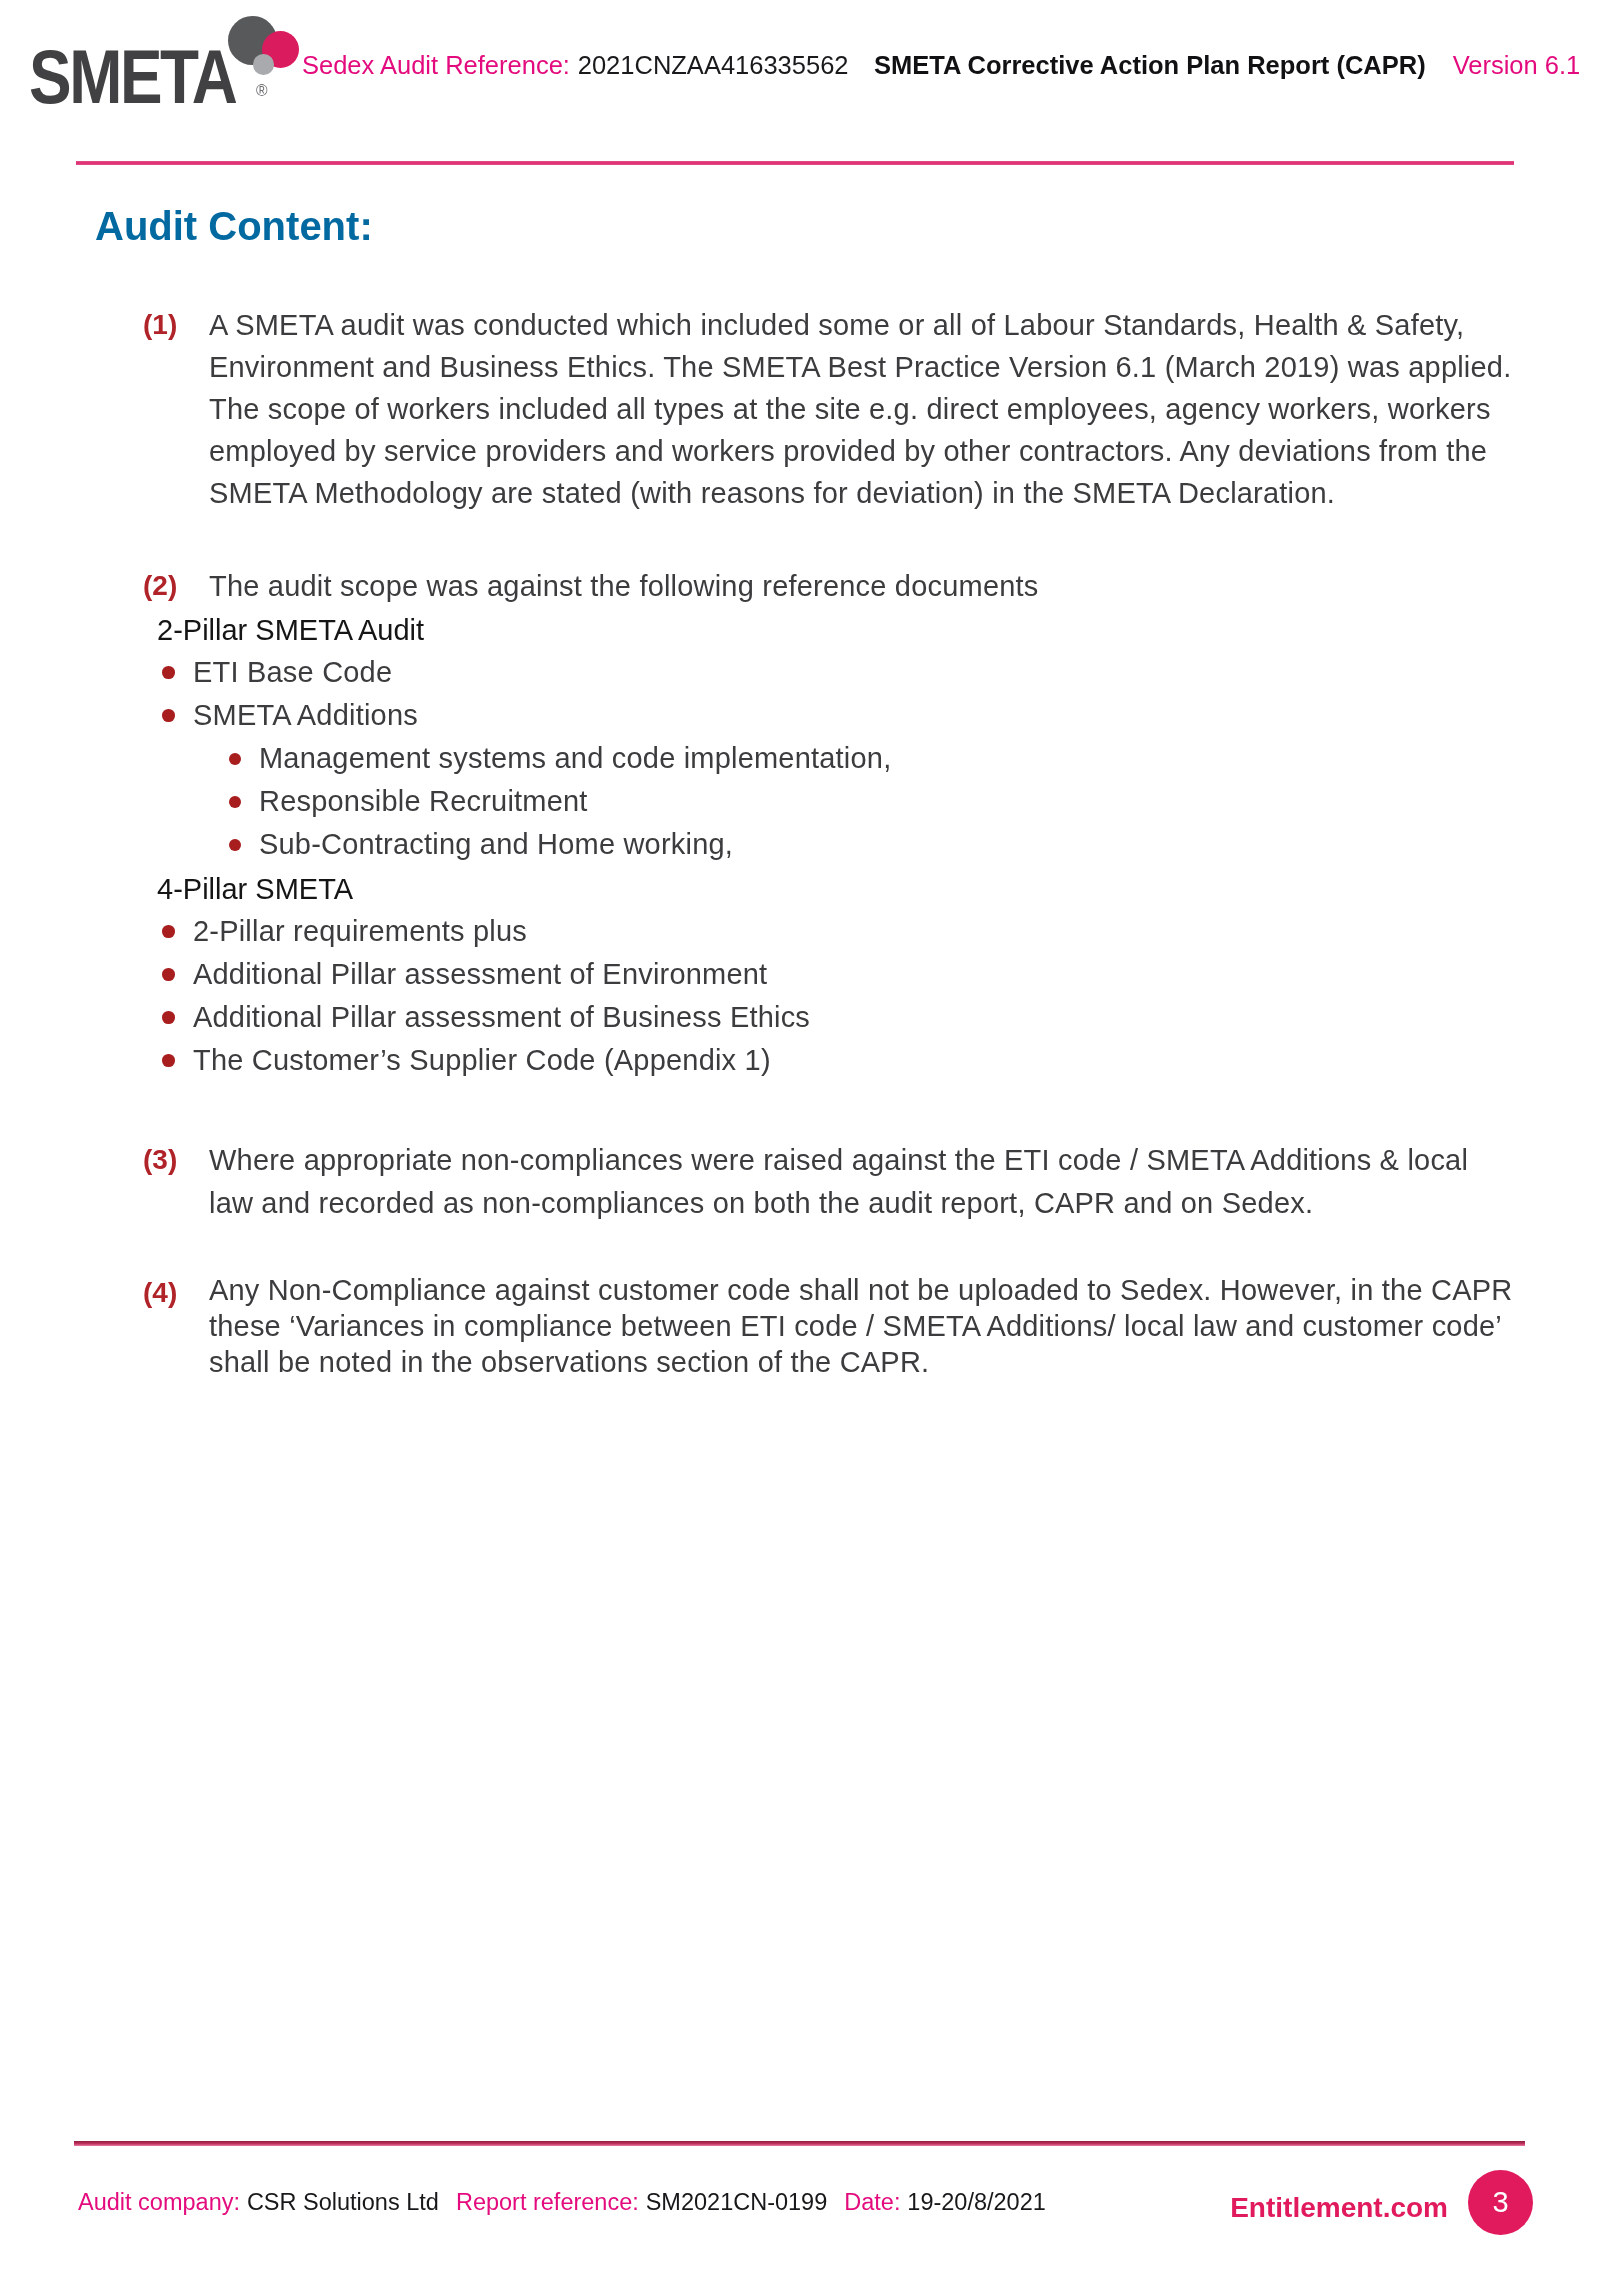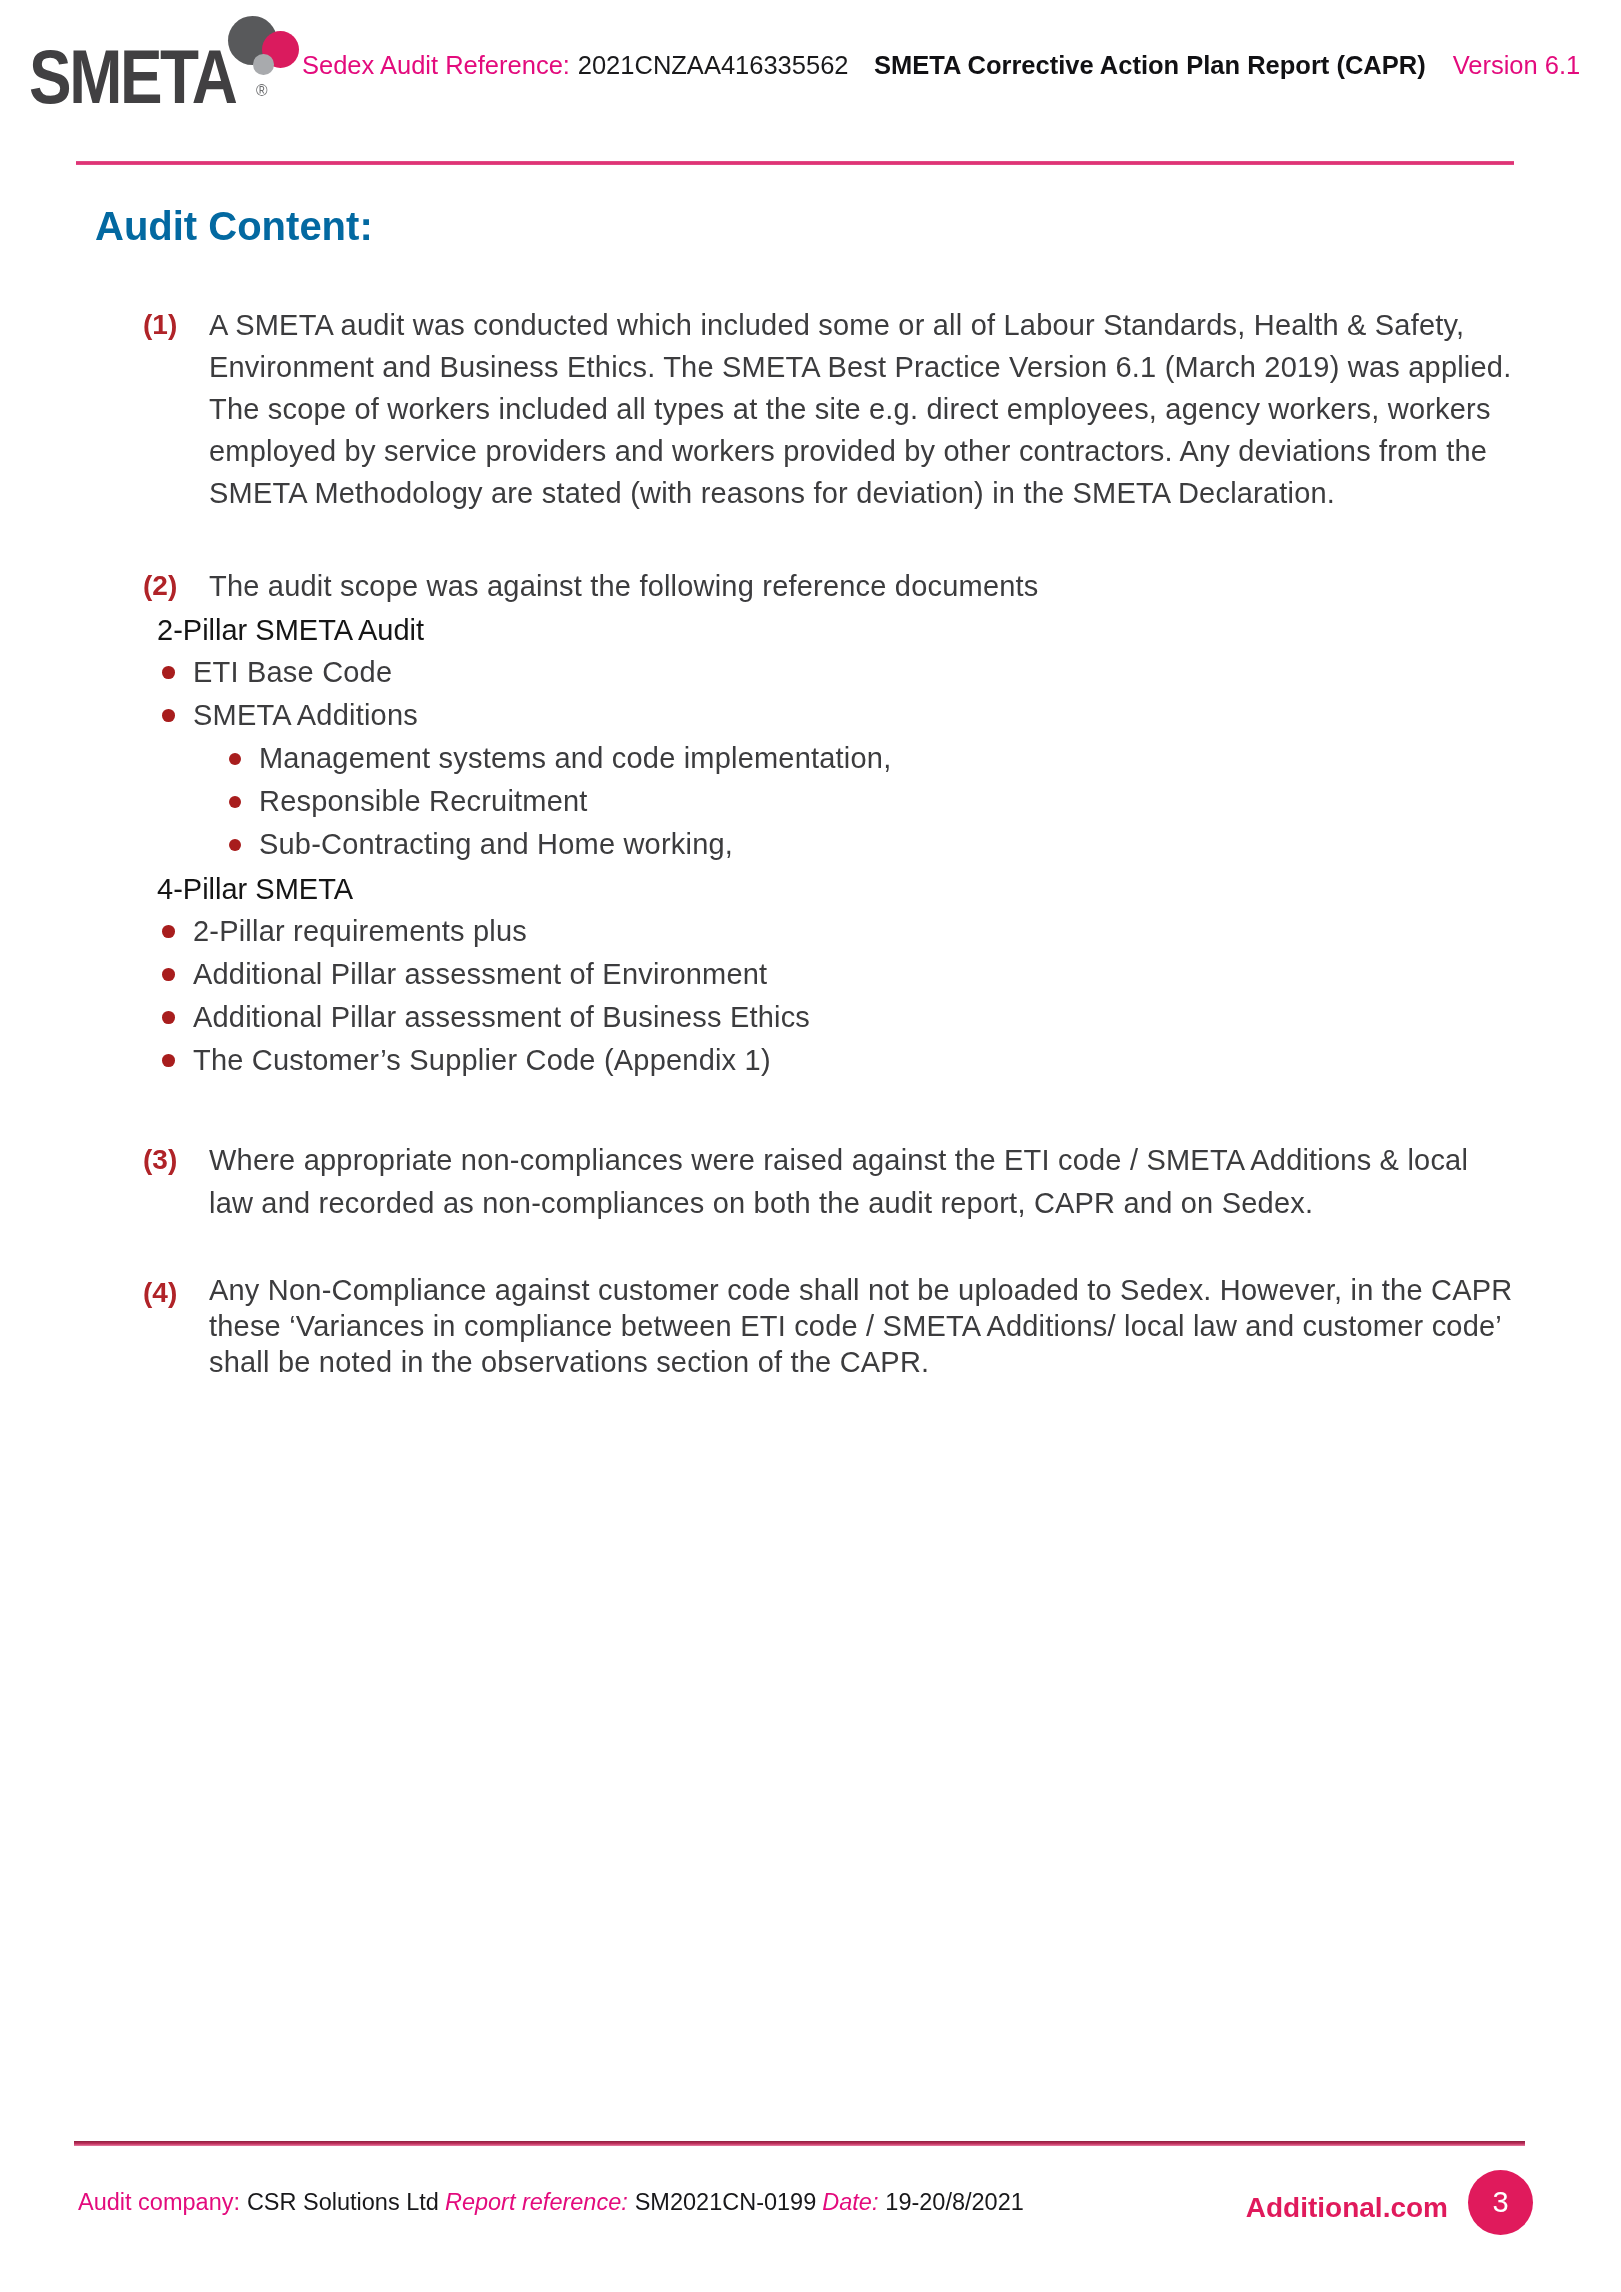--- a/index.html
+++ b/index.html
@@ -93,21 +93,21 @@
     position: absolute; left: 74px; top: 2141px;
     width: 1451px; height: 4.9px;
     background: linear-gradient(180deg, #8e1f3e 0%, #c2325f 55%, #ea7fa4 100%);
   }
   .footer-left {
     position: absolute; left: 78px; top: 2189px;
     font-size: 23.5px; white-space: nowrap; color: #18181a;
   }
   .footer-left .pink { color: #e30b7d; }
   .footer-left .val { margin-left: 6.9px; }
-  .footer-left .gap { margin-left: 6px; font-style: italic; }
+  .footer-left .gap { margin-left: 17px; }
   .footer-site {
     position: absolute; right: 173px; top: 2192px;
     font-size: 28px; font-weight: bold; color: #e01a5c;
   }
   .page-circle {
     position: absolute; left: 1468px; top: 2170px;
     width: 65px; height: 65px; border-radius: 50%;
     background: #e01a5c; color: #ffffff;
     display: flex; align-items: center; justify-content: center;
     font-size: 29px;
@@ -179,20 +179,20 @@
     </div>
 
   </div>
 
   <div class="footer-rule"></div>
 
   <div class="footer-left">
     <span class="pink">Audit company:</span><span class="val">CSR Solutions Ltd</span><span class="pink gap">Report reference:</span><span class="val">SM2021CN-0199</span><span class="pink gap">Date:</span><span class="val">19-20/8/2021</span>
   </div>
 
-  <div class="footer-site">Additional.com</div>
+  <div class="footer-site">Entitlement.com</div>
 
   <div class="page-circle">
     <span>3</span>
   </div>
 
 </div>
 
 
 </body></html>

